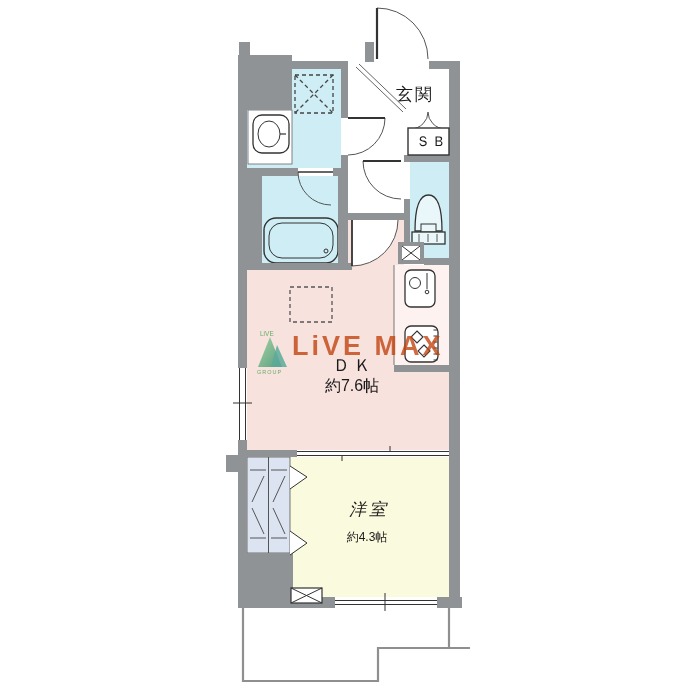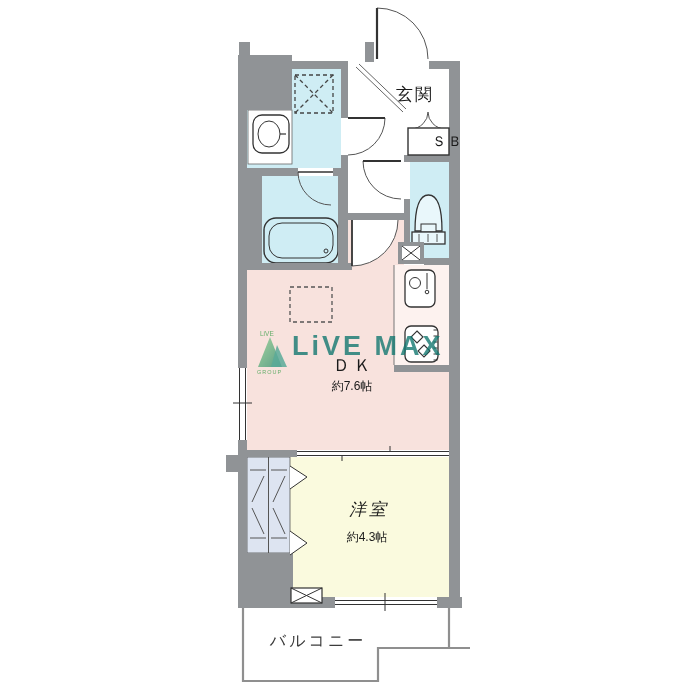--- a/index.html
+++ b/index.html
@@ -4,27 +4,27 @@
 <style>
   html,body{margin:0;padding:0;background:#ffffff;}
   .canvas{position:relative;width:684px;height:700px;background:#ffffff;overflow:hidden;
           font-family:"Liberation Sans","DejaVu Sans",sans-serif;}
   .canvas svg{position:absolute;left:0;top:0;}
   .lbl{position:absolute;transform:translate(-50%,-50%);color:#1a1a1a;white-space:nowrap;
        font-family:"Liberation Sans","DejaVu Sans",sans-serif;}
   .lbl-genkan{font-size:17px;letter-spacing:2px;}
   .lbl-sb{font-size:14px;letter-spacing:2px;}
   .lbl-dk{font-size:17px;letter-spacing:4px;font-weight:400;}
-  .lbl-dksize{font-size:12px;}
+  .lbl-dksize{font-size:16px;}
   .lbl-yo{font-size:17px;letter-spacing:3px;}
   .lbl-yosize{font-size:12px;}
   .lbl-balcony{font-size:16px;letter-spacing:3px;color:#3c3c3c;}
   .watermark{position:absolute;left:252px;top:327px;width:240px;height:48px;opacity:0.78;pointer-events:none;}
   .wm-text{position:absolute;left:40px;top:4px;font-size:27px;font-weight:bold;letter-spacing:3px;
-           color:#0f766e;white-space:nowrap;}
+           color:#c2410c;white-space:nowrap;}
 </style>
 </head>
 <body>
 
 <div class="canvas">
 <svg width="700" height="700" viewBox="0 0 700 700">
 
   <g>
     <rect x="246" y="69" width="95" height="103" fill="#cfedf4"></rect>
     <rect x="262" y="176" width="76" height="87" fill="#cfedf4"></rect>
@@ -201,26 +201,25 @@
 
   <line x1="394" y1="265" x2="394" y2="365" stroke="#777" stroke-width="1"></line>
 
   <g fill="none" stroke="#8f8f8f" stroke-width="2.2">
     <path d="M243,608 L243,681 L378,681 L378,648 L470,648"></path>
     <line x1="449" y1="608" x2="449" y2="648"></line>
   </g>
 </svg>
 
   <div class="lbl lbl-genkan" style="left:415px;top:94px;">玄関</div>
-  <div class="lbl lbl-sb" style="left:448px;top:142px;">ＳＢ</div>
+  <div class="lbl lbl-sb" style="left:432px;top:142px;">ＳＢ</div>
   <div class="lbl lbl-dk" style="left:354px;top:365px;">ＤＫ</div>
   <div class="lbl lbl-dksize" style="left:352px;top:386px;">約7.6帖</div>
   <div class="lbl lbl-yo" style="left:369px;top:509px;font-style:italic;">洋室</div>
   <div class="lbl lbl-yosize" style="left:367px;top:537px;">約4.3帖</div>
-  <div class="lbl lbl-balcony" style="left:318px;top:641px;">バルコニー</div>
 
   <div class="watermark">
     <svg width="40" height="48" viewBox="0 0 40 48">
       <defs>
         <linearGradient id="lg" x1="0" y1="0" x2="1" y2="1">
           <stop offset="0" stop-color="#8fd08f"></stop>
           <stop offset="1" stop-color="#2e8b6e"></stop>
         </linearGradient>
       </defs>
       <text x="8" y="9" font-size="6.5" fill="#3da04b">LiVE</text>

